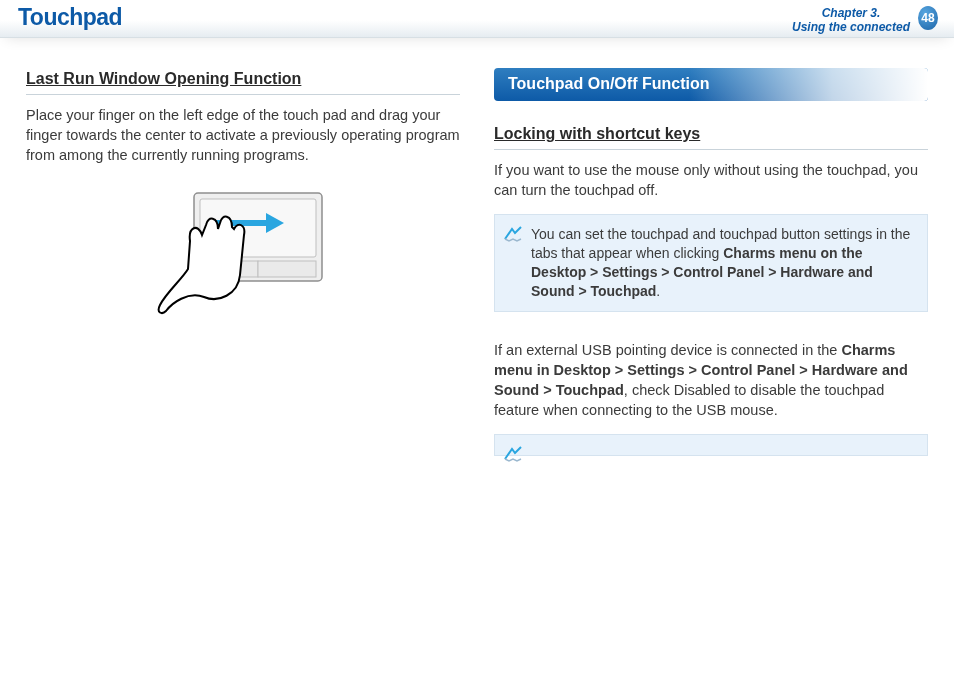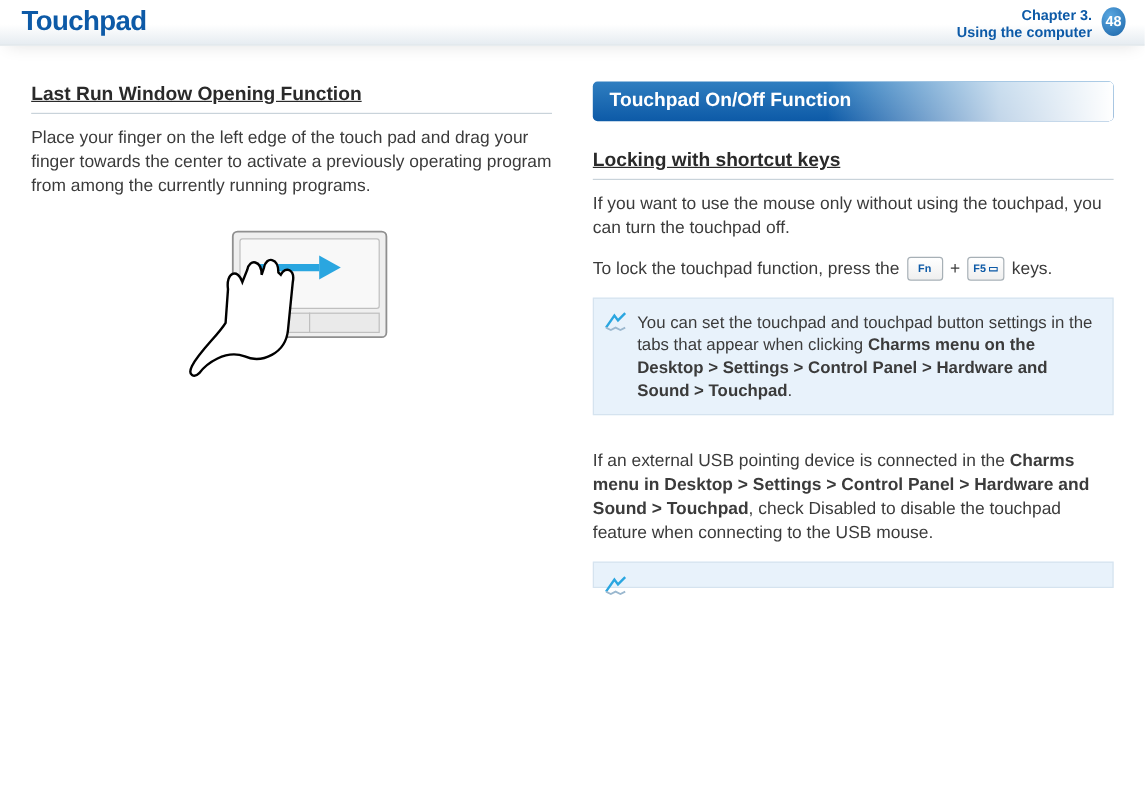--- a/index.html
+++ b/index.html
@@ -36,26 +36,27 @@
     font-weight:700;
     font-size:23px;
     letter-spacing:-0.5px;
   }
   .hdr-right{
     display:flex;
     align-items:flex-start;
     gap:8px;
   }
   .chapter{
-    text-align:right;
+    text-align:center;
     color:var(--blue);
     font-weight:700;
     font-size:12px;
     line-height:1.2;
     padding-top:2px;
+    font-style:italic;
   }
   .page-badge{
     width:20px;height:24px;border-radius:50%;
     background:radial-gradient(circle at 35% 30%,#58a6e0,#1c65a8);
     color:#fff;font-weight:700;font-size:12px;
     display:flex;align-items:center;justify-content:center;
     margin-top:2px;
   }
   
   .page{
@@ -122,21 +123,21 @@
   .tp-wrap{display:flex;justify-content:center;margin-top:20px;}
 </style>
 </head>
 <body>
 
 <div class="hdr">
   <div class="hdr-title">Touchpad</div>
   <div class="hdr-right">
     <div class="chapter">
       <div>Chapter 3.</div>
-      <div>Using the computer</div>
+      <div>Using the connected</div>
     </div>
     <div class="page-badge">48</div>
   </div>
 </div>
 
 <div class="page">
 
   <div class="col">
     <div class="h2">Last Run Window Opening Function</div>
     <p class="p">Place your finger on the left edge of the touch pad and drag your finger towards the center to activate a previously operating program from among the currently running programs.</p>
@@ -162,30 +163,20 @@
 
   <div class="col">
 
     <div class="bar">
       <span>Touchpad On/Off Function</span>
     </div>
 
     <div class="h2">Locking with shortcut keys</div>
     <p class="p">If you want to use the mouse only without using the touchpad, you can turn the touchpad off.</p>
 
-    <p class="p">
-      <span>To lock the touchpad function, press the </span>
-      <span class="key">Fn</span>
-      <span>+</span>
-      <span class="key">
-        <span>F5</span>
-        <span class="tp-glyph">▭</span>
-      </span>
-      <span> keys.</span>
-    </p>
 
     <div class="note">
       <svg class="note-icon" viewBox="0 0 20 18">
         <path d="M2 14 L9 4 L12 8 L18 2" fill="none" stroke="#2aa6e0" stroke-width="2"></path>
         <path d="M2 14 L6 16 L10 14 L14 16 L18 14" fill="none" stroke="#9bb8cf" stroke-width="1.5"></path>
       </svg>
       <span>You can set the touchpad and touchpad button settings in the tabs that appear when clicking </span>
       <b>Charms menu on the Desktop &gt; Settings &gt; Control Panel &gt; Hardware and Sound &gt; Touchpad</b><span>.</span>
     </div>
 

